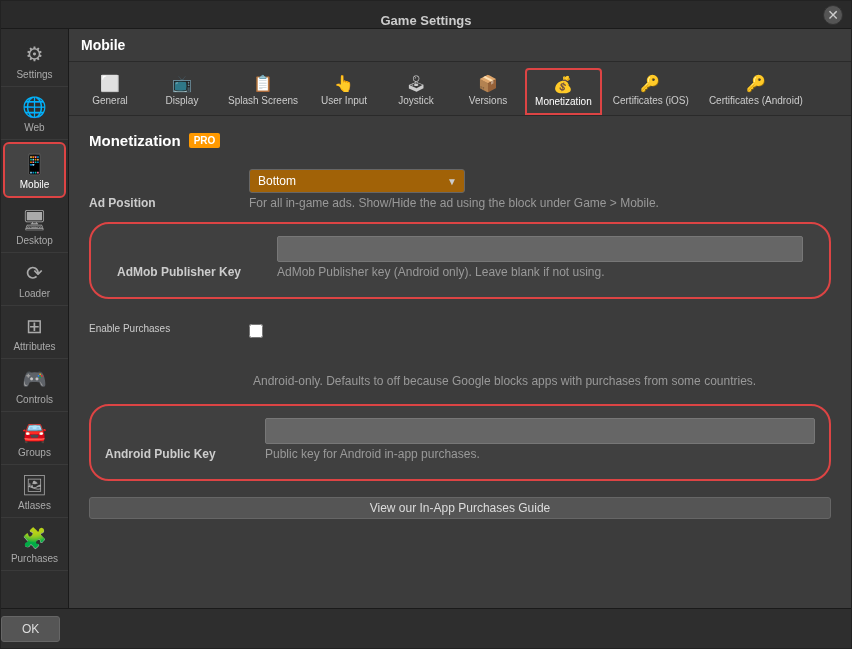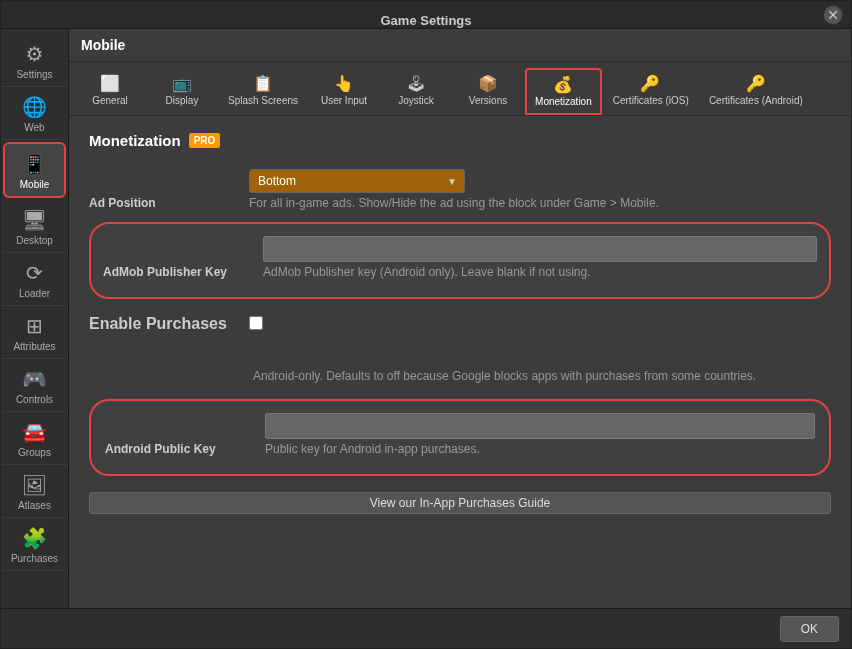--- a/index.html
+++ b/index.html
@@ -44,30 +44,30 @@
 
     .dropdown-select { background: #a16207; color: #fff; border: 1px solid #666; padding: 4px 8px; width: 216px; appearance: none; -webkit-appearance: none; cursor: pointer; font-size: 12px; border-radius: 3px; }
     .dropdown-wrapper { position: relative; display: inline-block; }
     .dropdown-arrow { position: absolute; right: 8px; top: 50%; transform: translateY(-50%); color: #ccc; pointer-events: none; font-size: 10px; }
 
     .hint-text { color: #999; font-size: 12px; margin-top: 3px; }
 
     .text-input { background: #666; border: 1px solid #777; color: #eee; padding: 4px 8px; width: 100%; font-size: 11px; border-radius: 2px; height: 26px; }
 
     .checkbox-row { display: flex; align-items: flex-start; margin-bottom: 6px; }
-    .checkbox-label { color: #ccc; font-weight: bold; min-width: 160px; font-size: 16px; }
+    .checkbox-label { color: #ccc; font-weight: normal; min-width: 160px; font-size: 10px; }
     .checkbox-input { margin-top: 1px; width: 14px; height: 14px; }
 
     .guide-btn { background: #555; border: 1px solid #666; color: #ddd; padding: 3px 20px; cursor: pointer; font-size: 12px; border-radius: 3px; width: 100%; margin-top: 0; }
 
     
-    .bottom-bar { height: 40px; background: #2e2e2e; display: flex; align-items: center; justify-content: flex-end; padding-right: 12px; border-top: 1px solid #1a1a1a; }
+    .bottom-bar { height: 40px; background: #2e2e2e; display: flex; align-items: center; justify-content: flex-start; padding-right: 12px; border-top: 1px solid #1a1a1a; }
     .ok-btn { background: #555; border: 1px solid #666; color: #ddd; padding: 5px 20px; cursor: pointer; font-size: 12px; border-radius: 3px; }
 
-    .admob-section { background: #404040; border: 2px solid #d44; border-radius: 20px; padding: 12px 12px; margin-bottom: 16px; }
+    .admob-section { background: #404040; border: 2px solid #d44; border-radius: 20px; padding: 12px 26px; margin-bottom: 24px; }
     .android-key-section { background: #404040; border: 2px solid #d44; border-radius: 20px; padding: 12px 14px; margin-bottom: 16px; }
   </style>
 </head>
 <body>
 
 <div class="window">
 
   <div class="title-bar">
     <span class="title-bar-text">Game Settings</span>
     <div class="close-btn">✕</div>

